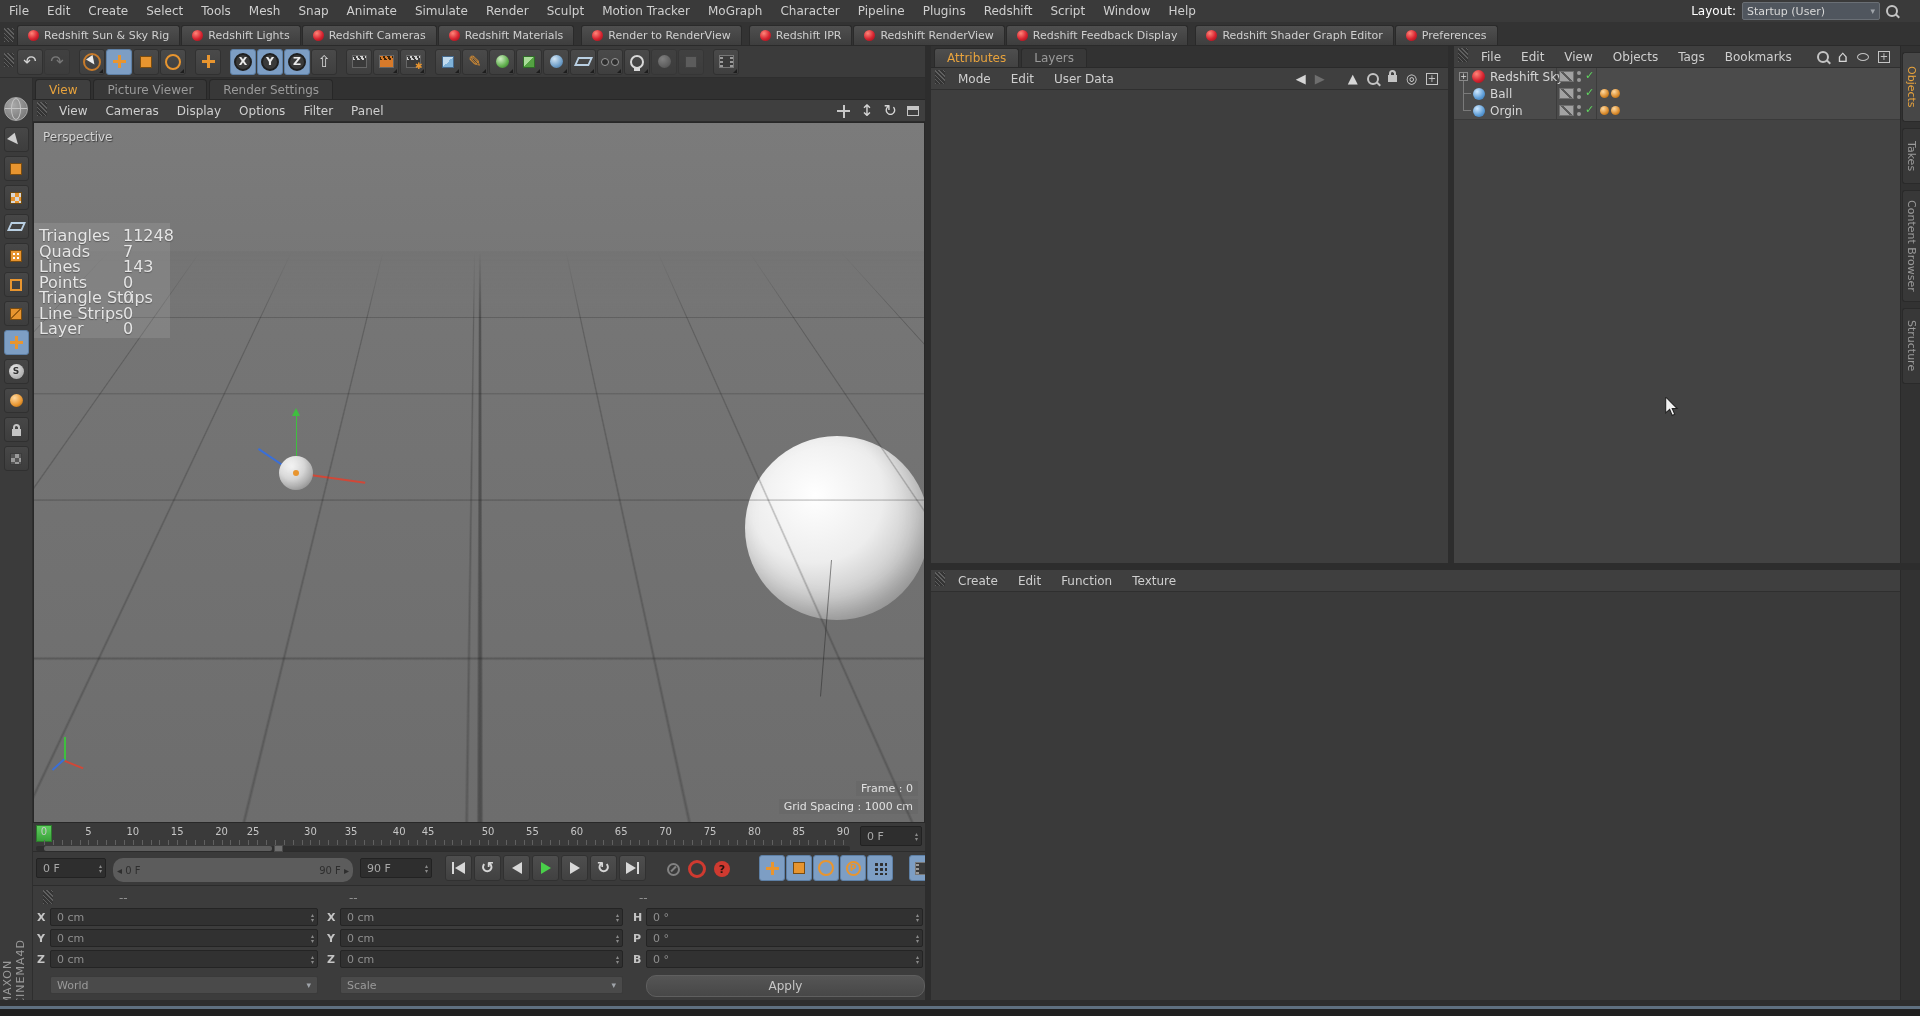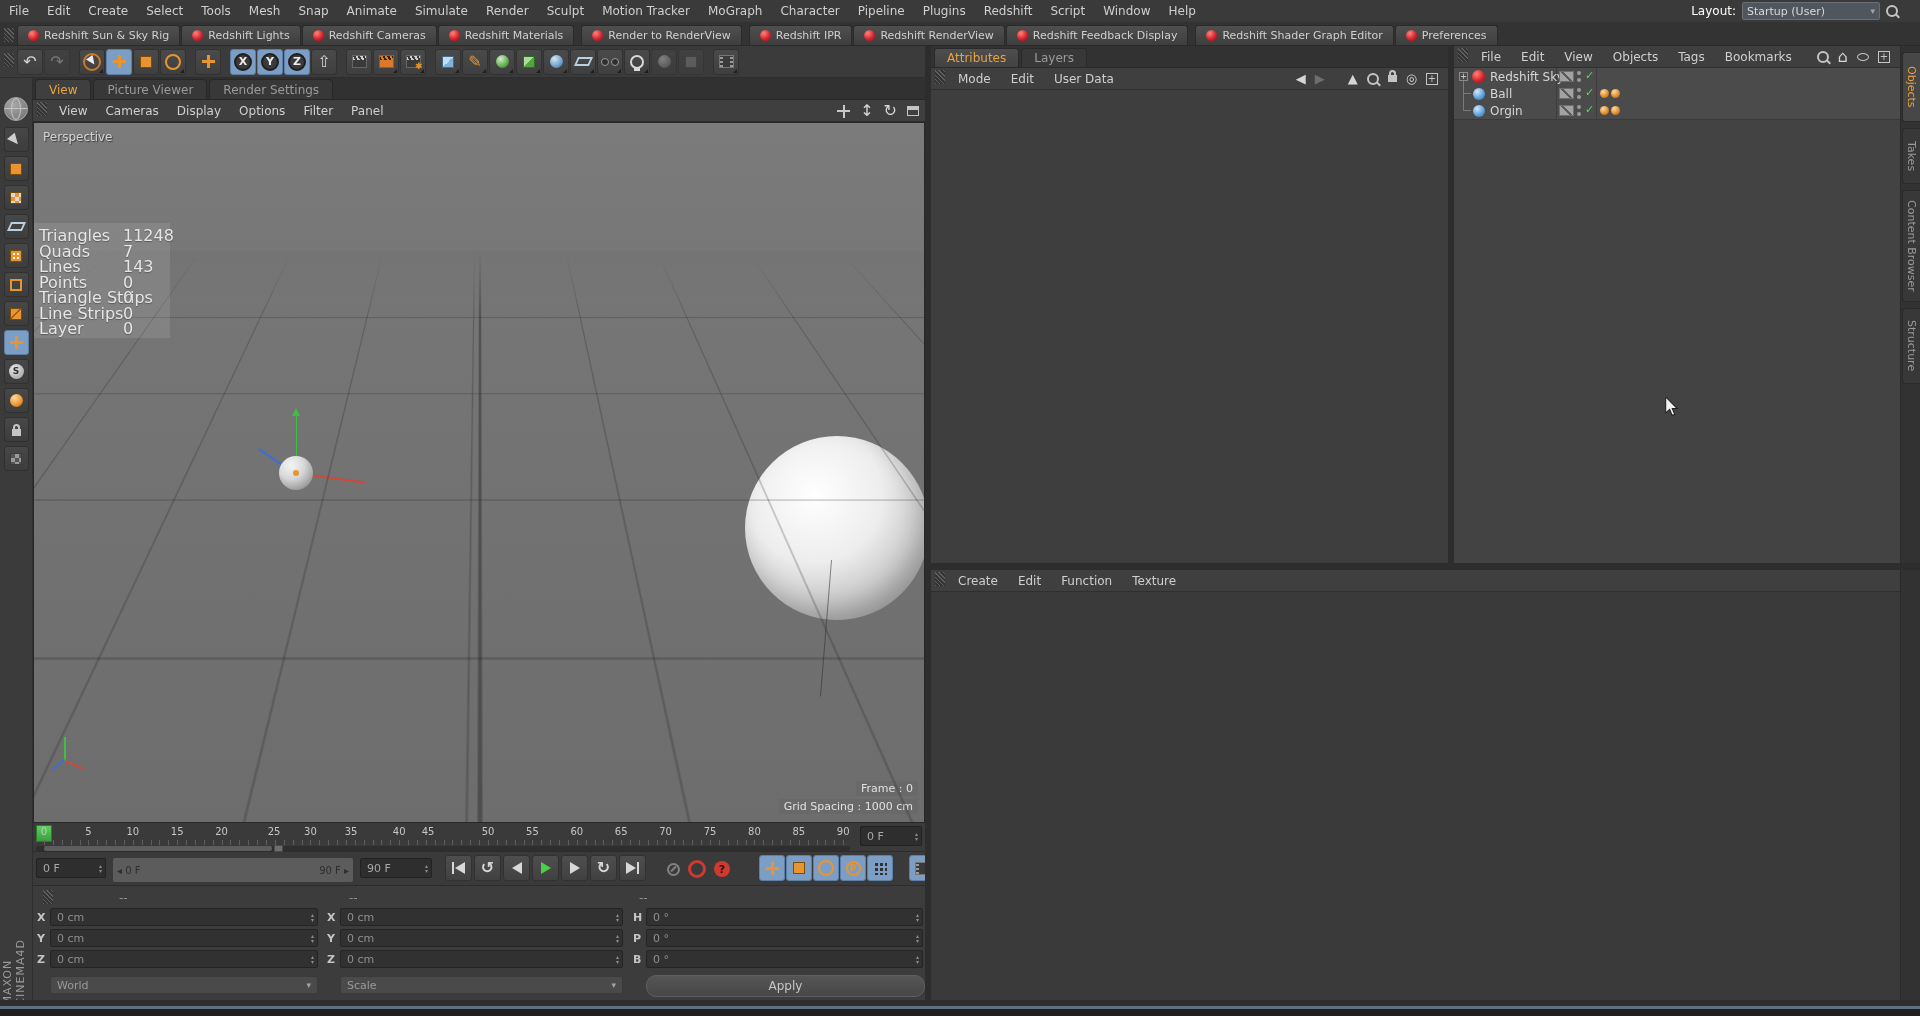--- a/index.html
+++ b/index.html
@@ -178,21 +178,21 @@
   #tl-handle{position:absolute;left:8px;top:0;width:228px;height:5px;background:#5d5d5d;border-radius:2px;}
   #tl-grip{position:absolute;left:238px;top:-1px;width:9px;height:7px;background:#6e6e6e;border:1px solid #4a4a4a;box-sizing:border-box;}
   .fieldbox{background:#2e2e2e;border:1px solid #222;border-radius:2px;color:#a8a8a8;font-size:11px;
       display:flex;align-items:center;justify-content:space-between;padding:0 3px 0 6px;box-sizing:border-box;}
   .spin{display:flex;flex-direction:column;line-height:5px;font-size:6px;color:#8a8a8a;}
   #tl-frame{position:absolute;right:3px;top:3px;width:62px;height:20px;}
 
   
   #playback{position:absolute;left:33px;top:852px;width:892px;height:34px;background:#3a3a3a;border-bottom:1px solid #2c2c2c;box-sizing:border-box;}
   #pb-current{position:absolute;left:3px;top:6px;width:70px;height:20px;}
-  #pb-range{position:absolute;left:80px;top:6px;width:240px;height:20px;background:#5c5c5c;border-radius:2px;
+  #pb-range{position:absolute;left:80px;top:6px;width:240px;height:20px;background:#5c5c5c;border-radius:10px;
       display:flex;align-items:center;justify-content:space-between;color:#2e2e2e;font-size:10px;padding:12px 4px;box-sizing:border-box;}
   #pb-end{position:absolute;left:327px;top:6px;width:72px;height:20px;}
   #transport-list{position:absolute;left:412px;top:3px;display:flex;gap:2px;}
   .pbtile{width:27px;height:26px;border-radius:3px;background:linear-gradient(#4e4e4e,#414141);border:1px solid #313131;
       display:flex;align-items:center;justify-content:center;box-sizing:border-box;}
   #record-list{position:absolute;left:634px;top:6px;display:flex;gap:8px;align-items:center;height:22px;}
   #keys-list{position:absolute;left:726px;top:3px;display:flex;gap:1px;}
   .ktile{width:26px;height:26px;border-radius:3px;background:#7d9ec4;border:1px solid #5d7fa5;
       display:flex;align-items:center;justify-content:center;box-sizing:border-box;}
   #tl-button{position:absolute;left:876px;top:3px;}
@@ -575,21 +575,21 @@
   </div>
 
   <div id="timeline">
     <div id="playhead"></div>
     <div id="tick-list">
         <span class="tick-label" style="left: 11px;">0</span>
         <span class="tick-label" style="left: 55.4px;">5</span>
         <span class="tick-label" style="left: 99.8px;">10</span>
         <span class="tick-label" style="left: 144.2px;">15</span>
         <span class="tick-label" style="left: 188.6px;">20</span>
-        <span class="tick-label" style="left: 241px;">25</span>
+        <span class="tick-label" style="left: 220px;">25</span>
         <span class="tick-label" style="left: 277.4px;">30</span>
         <span class="tick-label" style="left: 318px;">35</span>
         <span class="tick-label" style="left: 366.2px;">40</span>
         <span class="tick-label" style="left: 395px;">45</span>
         <span class="tick-label" style="left: 455px;">50</span>
         <span class="tick-label" style="left: 499.4px;">55</span>
         <span class="tick-label" style="left: 543.8px;">60</span>
         <span class="tick-label" style="left: 588.2px;">65</span>
         <span class="tick-label" style="left: 632.6px;">70</span>
         <span class="tick-label" style="left: 677px;">75</span>

